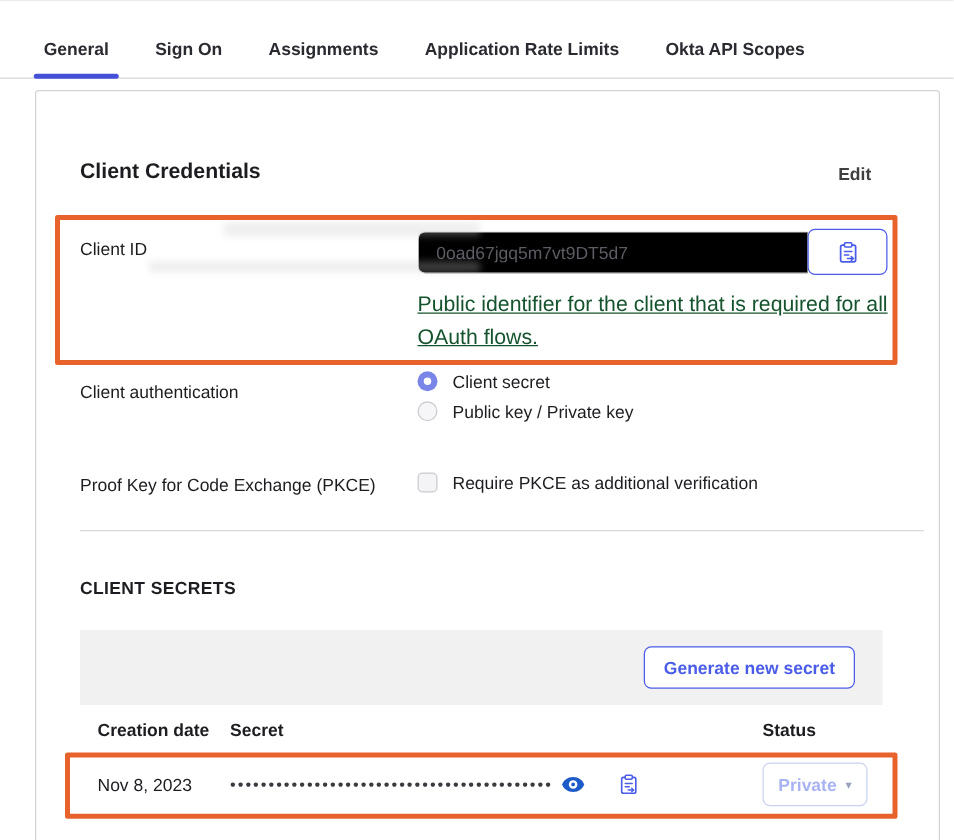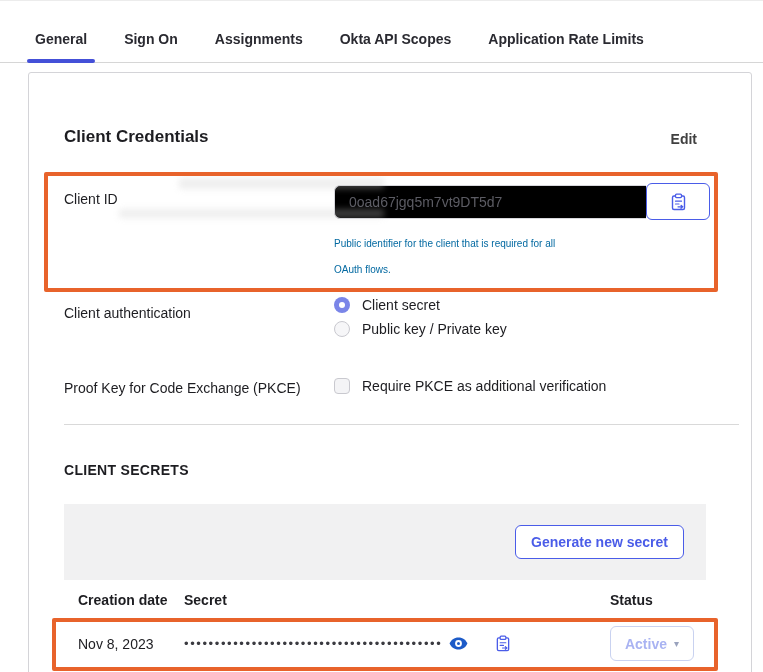--- a/index.html
+++ b/index.html
@@ -34,42 +34,42 @@
 
   .smudge { position:absolute; background:#c9c9c9; filter:blur(3px); opacity:0.30; border-radius:2px; }
 
   .idgroup { display:flex; align-items:center; }
   .id-input { width:312px; height:34px; background:#000000; border:1px solid #d7d7dc;
               border-right:none; border-radius:6px 0 0 6px; padding:0 14px; font-size:14px;
               color:#5c5c64; font-family:"Liberation Sans", sans-serif; }
   .copy-btn { width:64px; height:37px; background:#fff; border:1px solid #4a5ce8;
               border-radius:6px; display:flex; align-items:center; justify-content:center; cursor:pointer; }
 
-  .help-text { margin-top:11px; font-size:10px; line-height:26px; color:#0369a1; }
+  .help-text { margin-top:11px; font-size:17px; line-height:26px; color:#14532d;text-decoration:underline; }
 
   .row-auth { margin-top:14px; }
   .radio-option { display:flex; align-items:center; margin-bottom:8px; cursor:pointer; }
   .radio { width:16px; height:16px; border-radius:50%; margin-right:12px; position:relative; flex-shrink:0; }
   .radio.selected { background:#7a85e8; }
   .radio.selected::after { content:""; position:absolute; left:5px; top:5px; width:6px; height:6px;
                            border-radius:50%; background:#fff; }
   .radio.unselected { background:#f6f6f8; border:1px solid #c9c9cf; }
   .option-label { font-size:14px; color:#1d1d21; }
 
   .row-pkce { margin-top:27px; }
   .checkbox { width:16px; height:16px; border-radius:4px; background:#f4f4f6;
               border:1px solid #c9c9cf; margin-right:12px; flex-shrink:0; cursor:pointer; }
   .check-option { display:flex; align-items:flex-end; padding-top:6px; }
 
   .divider { border:none; border-top:1px solid #d9d9d9; margin-top:28px; }
 
   .secrets-title { margin-top:37px; font-size:14px; font-weight:700; color:#1d1d21; letter-spacing:0.3px; }
 
   .table-block { margin-top:26px; width:642px; }
-  .table-toolbar { height:76px; background:#f1f1f2; display:flex; align-items:center;
+  .table-toolbar { height:60px; background:#f1f1f2; display:flex; align-items:center;
                    justify-content:flex-end; padding-right:22px; }
   .generate-btn { background:#fff; border:1px solid #4a5ce8; border-radius:6px; color:#4a5ce8;
                   font-size:14px; font-weight:700; padding:8px 15px; cursor:pointer;
                   font-family:"Liberation Sans", sans-serif; }
 
   .thead { display:flex; align-items:center; height:40px; border-bottom:1px solid #d8d8d8;
            font-size:14px; font-weight:700; color:#1d1d21; }
   .trow  { display:flex; align-items:center; height:47px; position:relative; }
   .col-date   { width:120px; padding-left:14px; flex-shrink:0; }
   .col-secret { flex:1; display:flex; align-items:center; }
@@ -87,22 +87,22 @@
   .status-text { font-size:14px; font-weight:700; color:#a9b3f2; }
   .status-caret { font-size:10px; color:#9aa3bd; }
 </style>
 </head>
 <body>
 
 <nav class="tabbar">
   <div class="tab active">General</div>
   <div class="tab">Sign On</div>
   <div class="tab">Assignments</div>
+  <div class="tab">Application Rate Limits</div>
   <div class="tab">Okta API Scopes</div>
-  <div class="tab">Application Rate Limits</div>
 </nav>
 
 <section class="card">
 
   <div class="section-head">
     <h2 class="section-title">Client Credentials</h2>
     <a class="edit-link">Edit</a>
   </div>
 
   <div class="form-row row-clientid">
@@ -188,20 +188,20 @@
             <svg width="16" height="17" viewBox="0 0 17 18" fill="none">
               <rect x="2.5" y="3" width="12" height="13.5" rx="1.5" stroke="#4a5ce8" stroke-width="1.4"></rect>
               <rect x="5.5" y="1.2" width="6" height="3.4" rx="1" fill="#ffffff" stroke="#4a5ce8" stroke-width="1.3"></rect>
               <path d="M5.5 8.2 H11.5 M5.5 11 H9 M8 13.8 H12.5 M11 12.3 L12.7 13.8 L11 15.3" stroke="#4a5ce8" stroke-width="1.2" stroke-linecap="round" fill="none"></path>
             </svg>
           </span>
         </span>
       </div>
       <div class="col-status">
         <button class="status-btn">
-          <span class="status-text">Active</span>
+          <span class="status-text">Private</span>
           <span class="status-caret">▾</span>
         </button>
       </div>
     </div>
   </div>
 
 </section>
 
 </body></html>

